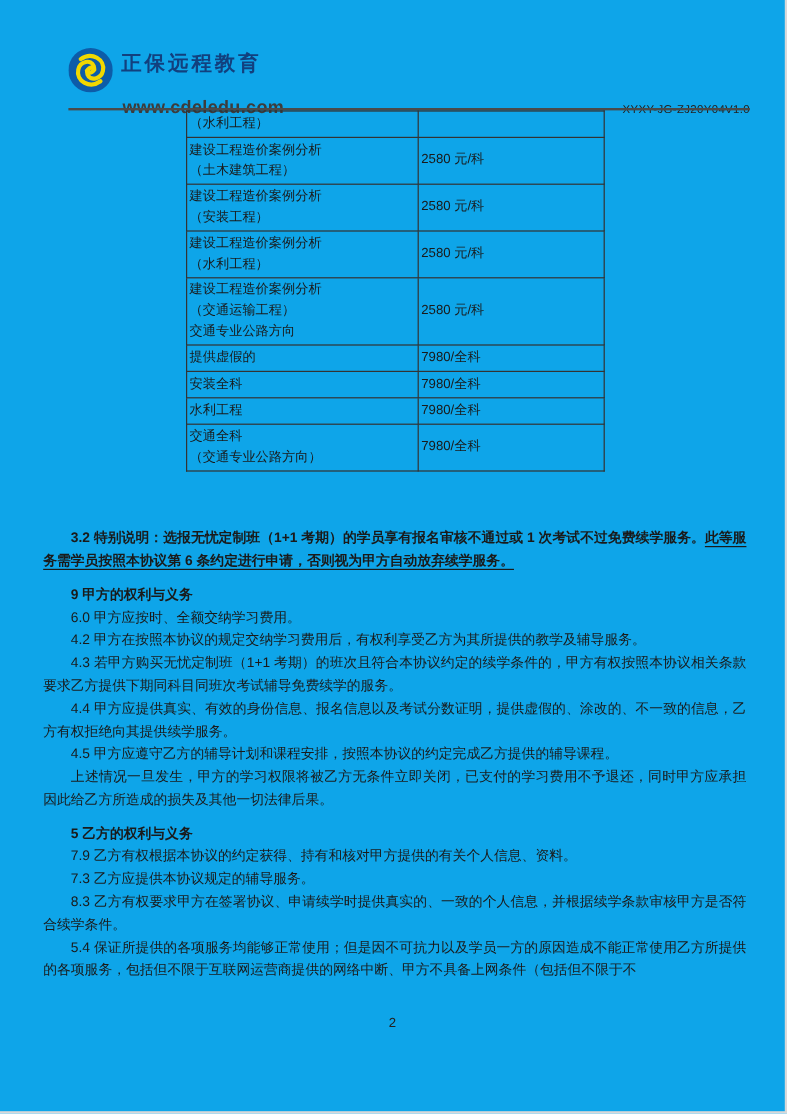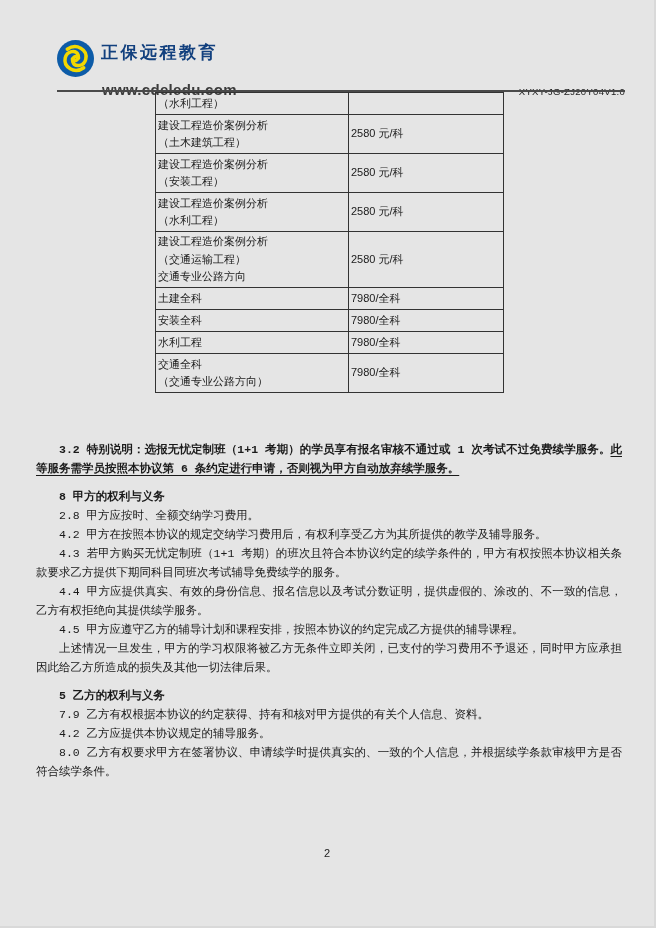--- a/index.html
+++ b/index.html
@@ -1,20 +1,20 @@
 <!DOCTYPE html>
 <html><head>
 <meta charset="utf-8">
 <style>
   html, body { margin: 0; padding: 0; background: #ffffff; }
   .page {
     position: relative;
     width: 656px;
     height: 928px;
-    background: #e5e5e5;
+    background: #0ea5e9;
     font-family: "Liberation Sans", sans-serif;
     color: #1a1a1a;
     overflow: hidden;
     box-sizing: border-box;
     border-right: 2px solid #d9d9d9;
     border-bottom: 2px solid #d9d9d9;
   }
 
   
   .logo {
@@ -56,21 +56,20 @@
   }
   tr.h1 td { height: 19px; }
   tr.h2 td { height: 36px; }
   tr.h3 td { height: 53px; }
 
   
   .content {
     position: absolute; left: 36px; top: 440px; width: 586px;
     font-size: 11.5px; line-height: 19px;
     text-align: justify;
-    font-family: Liberation Mono, monospace;
   }
   .content p { margin: 0; text-indent: 2em; }
   p.special { font-weight: bold; }
   p.special .u { text-decoration: underline; text-underline-offset: 3px; }
   p.sec-heading { font-weight: bold; margin-top: 9px; }
 
   .page-num {
     position: absolute; top: 847px; left: 0; width: 100%;
     text-align: center; font-size: 11px; color: #222;
   }
@@ -117,21 +116,21 @@
 （水利工程）</td>
         <td>2580 元/科</td>
       </tr>
       <tr class="h3">
         <td>建设工程造价案例分析
 （交通运输工程）
 交通专业公路方向</td>
         <td>2580 元/科</td>
       </tr>
       <tr class="h1">
-        <td>土建全科</td>
+        <td>提供虚假的</td>
         <td>7980/全科</td>
       </tr>
       <tr class="h1">
         <td>安装全科</td>
         <td>7980/全科</td>
       </tr>
       <tr class="h1">
         <td>水利工程</td>
         <td>7980/全科</td>
       </tr>
@@ -139,28 +138,29 @@
         <td>交通全科
 （交通专业公路方向）</td>
         <td>7980/全科</td>
       </tr>
     </tbody>
   </table>
 
   <div class="content">
     <p class="special"><span>3.2 特别说明：选报无忧定制班（1+1 考期）的学员享有报名审核不通过或 1 次考试不过免费续学服务。</span><span class="u">此等服务需学员按照本协议第 6 条约定进行申请，否则视为甲方自动放弃续学服务。</span></p>
 
-    <p class="sec-heading">8 甲方的权利与义务</p>
-    <p>2.8 甲方应按时、全额交纳学习费用。</p>
+    <p class="sec-heading">9 甲方的权利与义务</p>
+    <p>6.0 甲方应按时、全额交纳学习费用。</p>
     <p>4.2 甲方在按照本协议的规定交纳学习费用后，有权利享受乙方为其所提供的教学及辅导服务。</p>
     <p>4.3 若甲方购买无忧定制班（1+1 考期）的班次且符合本协议约定的续学条件的，甲方有权按照本协议相关条款要求乙方提供下期同科目同班次考试辅导免费续学的服务。</p>
     <p>4.4 甲方应提供真实、有效的身份信息、报名信息以及考试分数证明，提供虚假的、涂改的、不一致的信息，乙方有权拒绝向其提供续学服务。</p>
     <p>4.5 甲方应遵守乙方的辅导计划和课程安排，按照本协议的约定完成乙方提供的辅导课程。</p>
     <p>上述情况一旦发生，甲方的学习权限将被乙方无条件立即关闭，已支付的学习费用不予退还，同时甲方应承担因此给乙方所造成的损失及其他一切法律后果。</p>
 
     <p class="sec-heading">5 乙方的权利与义务</p>
     <p>7.9 乙方有权根据本协议的约定获得、持有和核对甲方提供的有关个人信息、资料。</p>
-    <p>4.2 乙方应提供本协议规定的辅导服务。</p>
-    <p>8.0 乙方有权要求甲方在签署协议、申请续学时提供真实的、一致的个人信息，并根据续学条款审核甲方是否符合续学条件。</p>
+    <p>7.3 乙方应提供本协议规定的辅导服务。</p>
+    <p>8.3 乙方有权要求甲方在签署协议、申请续学时提供真实的、一致的个人信息，并根据续学条款审核甲方是否符合续学条件。</p>
+    <p>5.4 保证所提供的各项服务均能够正常使用；但是因不可抗力以及学员一方的原因造成不能正常使用乙方所提供的各项服务，包括但不限于互联网运营商提供的网络中断、甲方不具备上网条件（包括但不限于不</p>
   </div>
 
   <div class="page-num">2</div>
 </div>
 
 </body></html>

